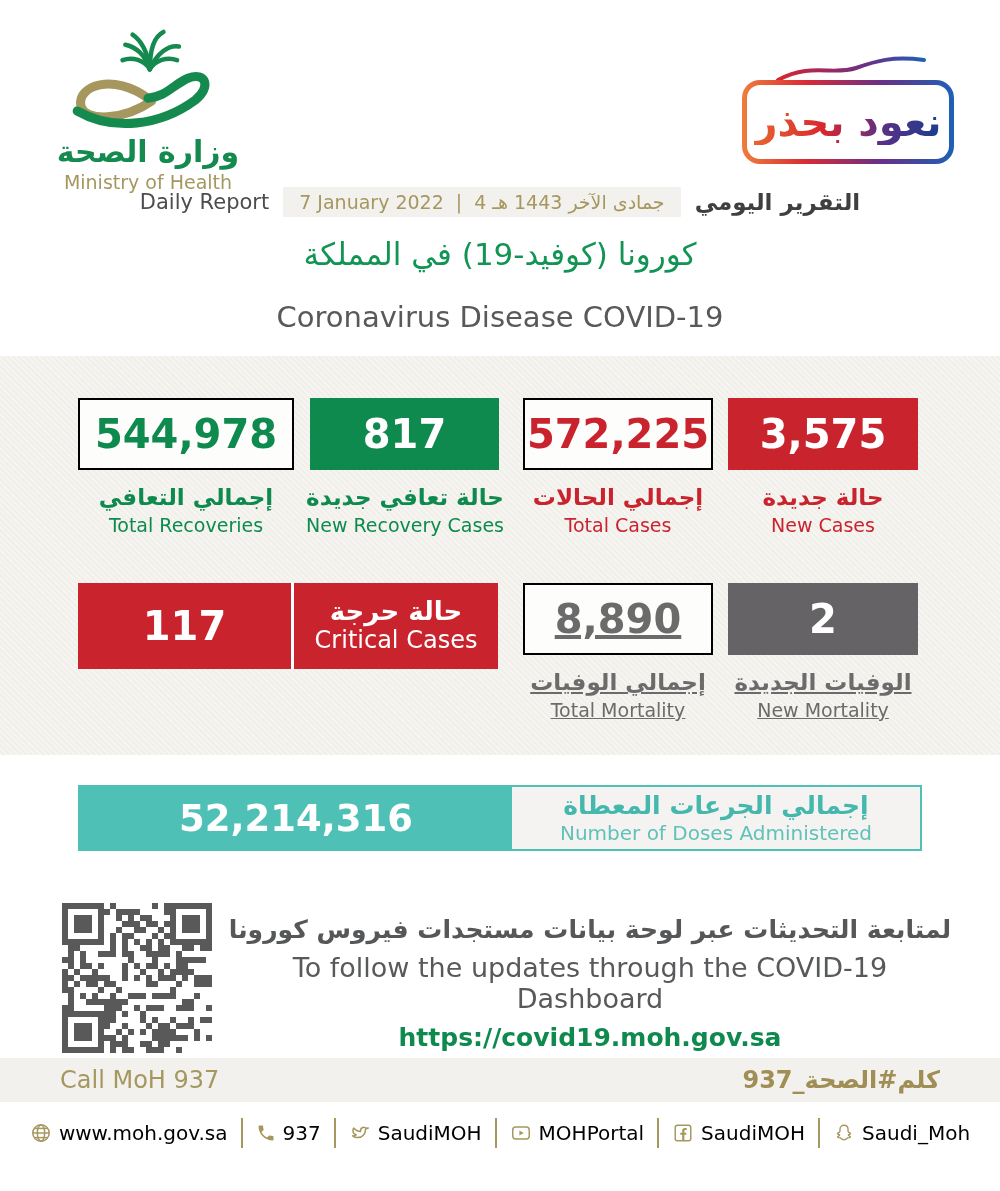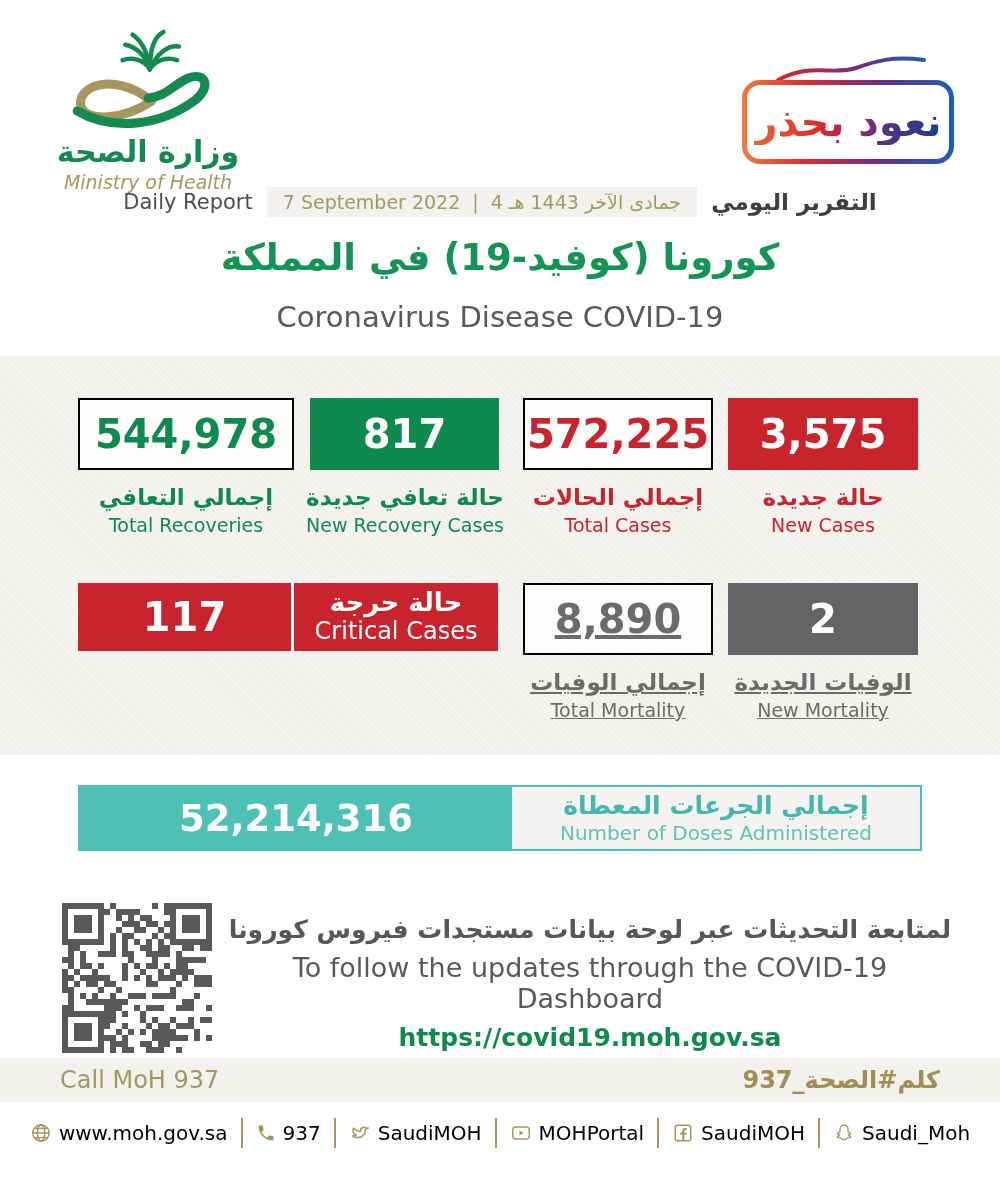--- a/index.html
+++ b/index.html
@@ -3,60 +3,60 @@
 <meta charset="utf-8">
 <style>
   * { margin:0; padding:0; box-sizing:border-box; }
   body { background:#ffffff; font-family:"DejaVu Sans", sans-serif; }
   .page { position:relative; width:1000px; height:1191px; margin:0 auto; background:#ffffff; overflow:hidden; }
 
   
   .logo { position:absolute; left:48px; top:22px; width:200px; text-align:center; }
   .logo svg { display:block; margin:0 auto; }
   .logo-ar { color:#148a4e; font-size:30px; font-weight:bold; margin-top:-6px; }
-  .logo-en { color:#a6975f; font-size:19px; margin-top:2px;font-style:italic; }
+  .logo-en { color:#a6975f; font-size:19px; margin-top:2px; }
 
   .badge-wrap { position:absolute; right:46px; top:52px; width:212px; height:112px; }
   .badge-swoosh { position:absolute; top:-2px; left:30px; }
   .badge-border { position:absolute; top:28px; left:0; width:212px; height:84px; border-radius:18px;
                   background:linear-gradient(90deg,#ef7d3b 0%,#d92b36 30%,#6a2f86 65%,#1d61b5 100%); padding:5px; }
   .badge-inner { width:100%; height:100%; background:#ffffff; border-radius:13px;
                  display:flex; align-items:center; justify-content:center; }
   .badge-text { font-size:40px; font-weight:bold; direction:rtl;
                 background:linear-gradient(90deg,#e8652f 0%,#d8262f 38%,#5b2f86 68%,#173f8f 100%);
                 -webkit-background-clip:text; background-clip:text; color:transparent; }
 
   .report-row { position:absolute; left:0; top:187px; width:100%; display:flex; justify-content:center;
                 align-items:center; gap:14px; }
   .daily-label { color:#4d4d4f; font-size:21px; }
   .date-box { background:#f2f1ee; padding:4px 16px; display:flex; align-items:center; gap:12px; }
   .date-box span { color:#a6975f; font-size:19px; }
   .date-sep { color:#b5a97e; }
   .report-ar { color:#3f3f41; font-size:23px; font-weight:bold; direction:rtl; }
 
   .title-ar { position:absolute; left:0; top:236px; width:100%; text-align:center; color:#129454;
-              font-size:37px; font-weight:bold; direction:rtl; letter-spacing:0; }
+              font-size:31px; font-weight:normal; direction:rtl; letter-spacing:0; }
   .title-en { position:absolute; left:0; top:300px; width:100%; text-align:center; color:#58595b; font-size:29px; }
 
   
   .band { position:absolute; left:0; top:356px; width:1000px; height:399px; background:#f1efea;
           background-image:repeating-linear-gradient(45deg, rgba(255,255,255,.35) 0 2px, rgba(0,0,0,0) 2px 4px); }
   .card-box { position:absolute; height:72px; display:flex; align-items:center; justify-content:center; }
   .card-box.outline { background:#fdfdfc; border:2px solid; }
   .num { font-weight:bold; font-size:40px; }
   .card-label { position:absolute; width:230px; text-align:center; }
   .lab-ar { font-size:23px; font-weight:bold; direction:rtl; }
   .lab-en { font-size:19px; margin-top:4px; }
 
   .green-t { color:#0e8a4e; } .red-t { color:#c9242e; } .gray-t { color:#6b6b6b;text-decoration:underline; }
   .ol-green { border-color:#0e8a4e; } .ol-red { border-color:#c9242e; } .ol-gray { border-color:#8f8f8f; }
   .bg-green { background:#0e8a4e; } .bg-red { background:#c9242e; } .bg-gray { background:#656365; }
   .white-t { color:#ffffff; }
 
-  .critical { position:absolute; left:78px; top:227px; width:420px; height:68px; display:flex; }
+  .critical { position:absolute; left:78px; top:227px; width:420px; height:86px; display:flex; }
   .critical .c-num { width:216px; display:flex; align-items:center; justify-content:center;
                      border-right:3px solid #ffffff; }
   .critical .c-lab { flex:1; display:flex; flex-direction:column; align-items:center; justify-content:center; line-height:1.15; }
   .critical .c-ar { font-size:26px; font-weight:bold; direction:rtl; }
   .critical .c-en { font-size:24px; }
 
   
   .doses { position:absolute; left:78px; top:785px; width:844px; height:66px; border:2px solid #4fc0b5;
            display:flex; background:#f4f3f1; }
   .doses-num { width:432px; background:#4fc0b5; color:#ffffff; font-size:37px; font-weight:bold;
@@ -126,21 +126,21 @@
     <div class="badge-border">
       <div class="badge-inner">
         <span class="badge-text">نعود بحذر</span>
       </div>
     </div>
   </div>
 
   <div class="report-row">
     <span class="daily-label">Daily Report</span>
     <span class="date-box">
-      <span>7 September 2022</span>
+      <span>7 January 2022</span>
       <span class="date-sep">|</span>
       <span>4 جمادى الآخر 1443 هـ</span>
     </span>
     <span class="report-ar">التقرير اليومي</span>
   </div>
 
   <div class="title-ar">كورونا (كوفيد-19) في المملكة</div>
   <div class="title-en">Coronavirus Disease COVID-19</div>
 
   <div class="band">

